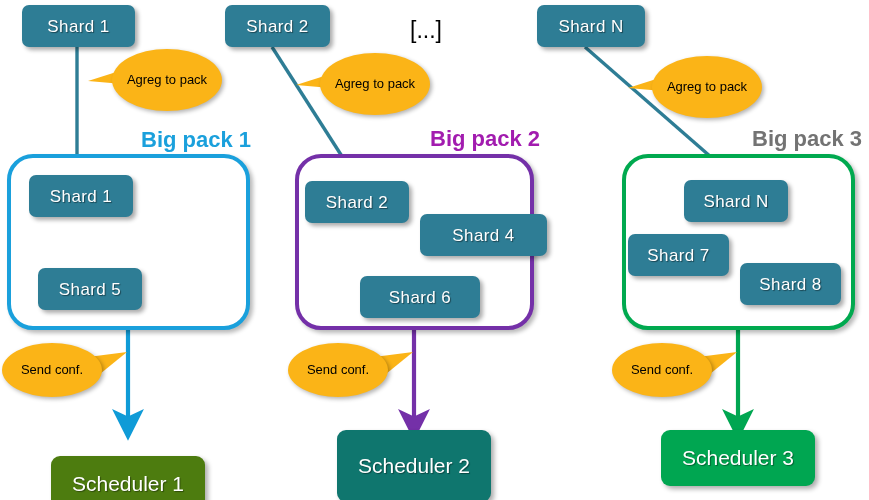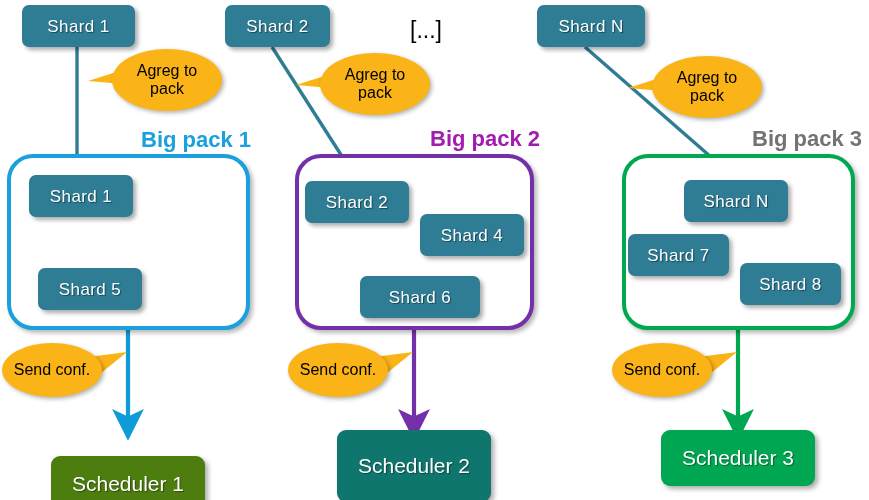--- a/index.html
+++ b/index.html
@@ -85,21 +85,21 @@
   .callout {
     position: absolute;
     background: #FBB417;
     border-radius: 50%;
     display: flex;
     align-items: center;
     justify-content: center;
     text-align: center;
     color: #000000;
     font-family: "Liberation Sans", sans-serif;
-    font-size: 16px;
+    font-size: 13px;
     line-height: 1.1;
     box-shadow: 2px 2px 4px rgba(0,0,0,0.3);
     box-sizing: border-box;
     z-index: 5;
   }
   .callout-text {
     padding: 0 8px;
   }
 
   
@@ -187,21 +187,21 @@
   </div>
   <div class="shard" style="left:38px; top:268px; width:104px; height:42px;">
     <span>Shard 5</span>
   </div>
 
   <div class="pack" style="left:295px; top:154px; width:239px; height:176px; border-color:#7430A8;">
   </div>
   <div class="shard" style="left:305px; top:181px; width:104px; height:42px;">
     <span>Shard 2</span>
   </div>
-  <div class="shard" style="left:420px; top:214px; width:104px; height:42px;">
+  <div class="shard" style="left:420px; top:214px; width:127px; height:42px;">
     <span>Shard 4</span>
   </div>
   <div class="shard" style="left:360px; top:276px; width:120px; height:42px;justify-content:center;">
     <span>Shard 6</span>
   </div>
 
   <div class="pack" style="left:622px; top:154px; width:233px; height:176px; border-color:#00A94F;">
   </div>
   <div class="shard" style="left:684px; top:180px; width:104px; height:42px;">
     <span>Shard N</span>

